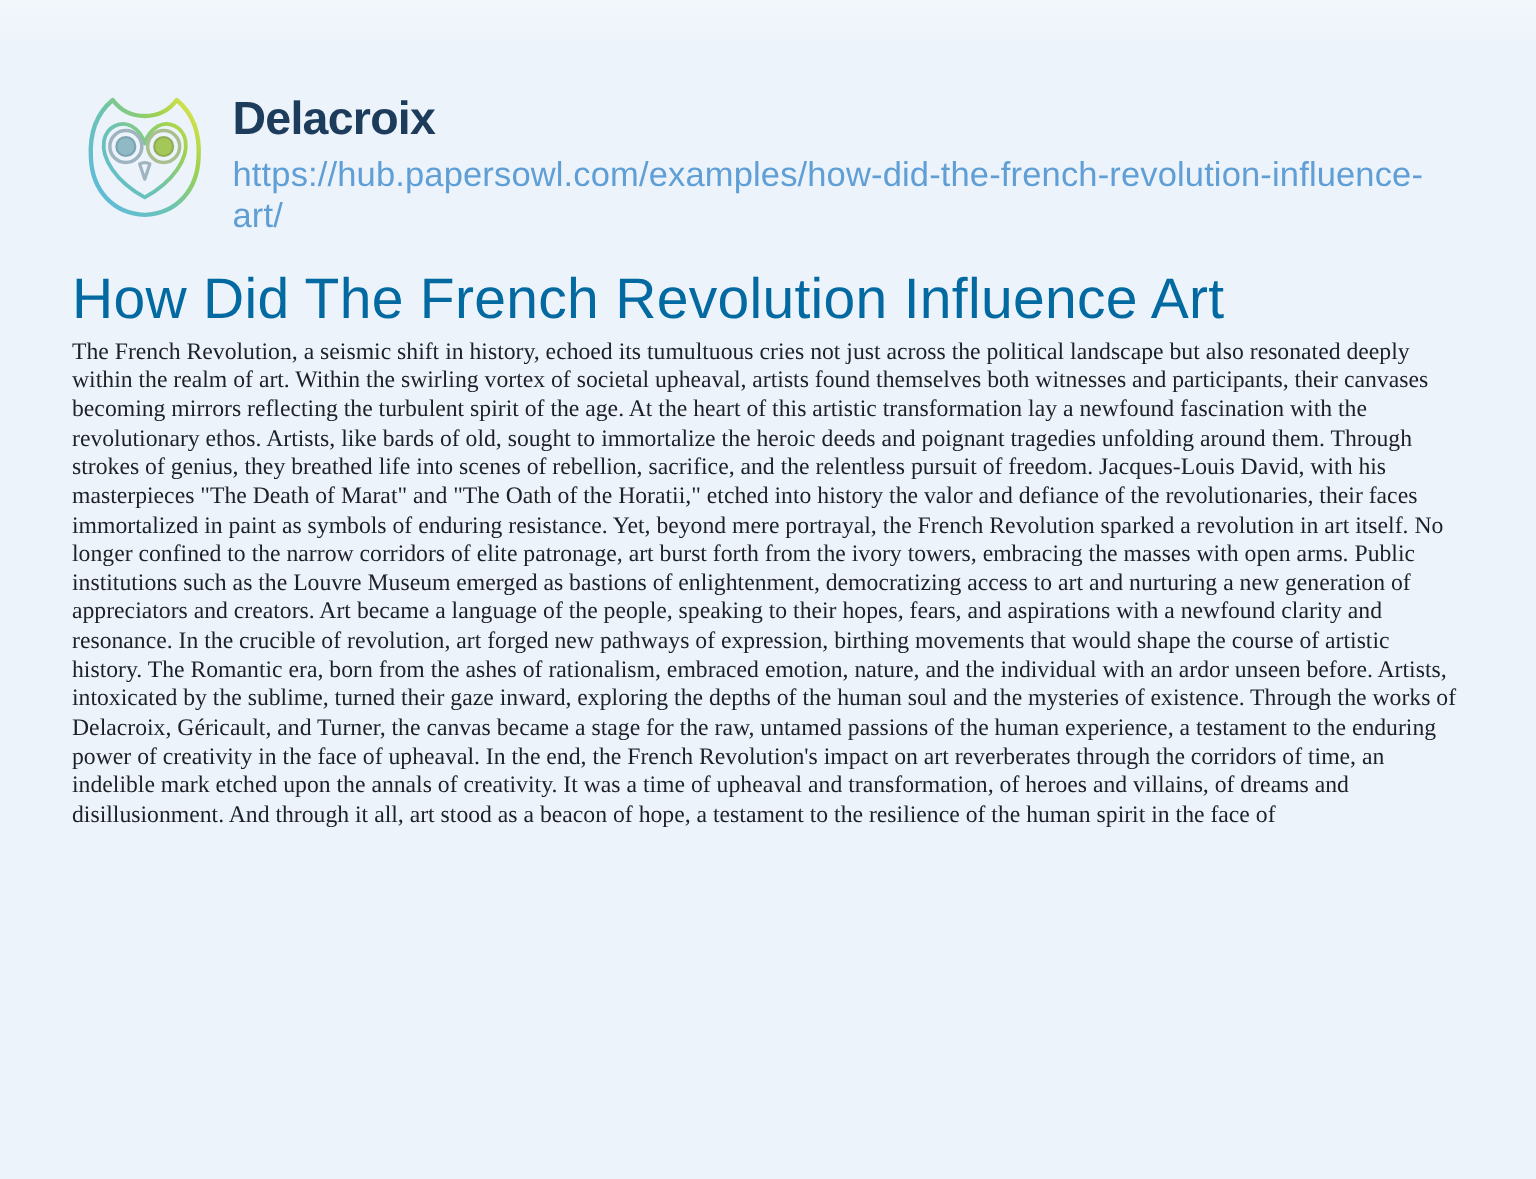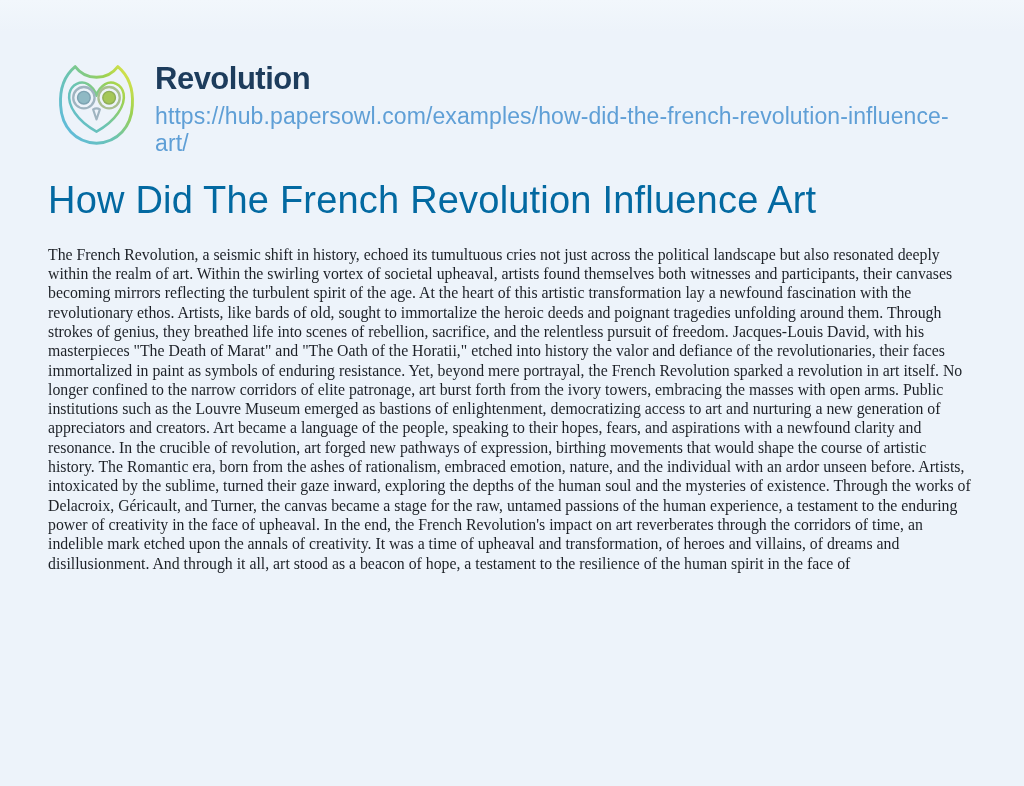--- a/index.html
+++ b/index.html
@@ -48,21 +48,21 @@
   }
   .article-title {
     margin: 22px 0 0 0;
     font-size: 38px;
     font-weight: 400;
     color: #0369a1;
     letter-spacing: 0.2px;
     line-height: 1.15;
   }
   .article-body {
-    margin: 22px 0 0 0;
+    margin: 2px 0 0 0;
     width: 928px;
     font-family: "Liberation Serif", serif;
     font-size: 15.8px;
     line-height: 19.3px;
     color: #1d2127;
     text-align: left;
   }
 </style>
 </head>
 <body>
@@ -92,21 +92,21 @@
 
           <circle cx="63" cy="44" r="11" fill="none" stroke="#a9bf90" stroke-width="2.4"></circle>
           <circle cx="63" cy="44" r="6.5" fill="#a5c758" stroke="#8fae58" stroke-width="1.5"></circle>
 
           <path d="M 46.5 56 Q 50 54 53.5 56 L 50 66.5 Z" fill="none" stroke="#9fb4c0" stroke-width="2.2" stroke-linejoin="round"></path>
         </svg>
       </span>
     </div>
 
     <div class="brand-block">
-      <div class="brand">Revolution</div>
+      <div class="brand">Delacroix</div>
       <a class="site-url">https://hub.papersowl.com/examples/how-did-the-french-revolution-influence-art/</a>
     </div>
 
   </div>
 
   <h1 class="article-title">How Did The French Revolution Influence Art</h1>
 
   <p class="article-body">The French Revolution, a seismic shift in history, echoed its tumultuous cries not just across the political landscape but also resonated deeply within the realm of art. Within the swirling vortex of societal upheaval, artists found themselves both witnesses and participants, their canvases becoming mirrors reflecting the turbulent spirit of the age. At the heart of this artistic transformation lay a newfound fascination with the revolutionary ethos. Artists, like bards of old, sought to immortalize the heroic deeds and poignant tragedies unfolding around them. Through strokes of genius, they breathed life into scenes of rebellion, sacrifice, and the relentless pursuit of freedom. Jacques-Louis David, with his masterpieces "The Death of Marat" and "The Oath of the Horatii," etched into history the valor and defiance of the revolutionaries, their faces immortalized in paint as symbols of enduring resistance. Yet, beyond mere portrayal, the French Revolution sparked a revolution in art itself. No longer confined to the narrow corridors of elite patronage, art burst forth from the ivory towers, embracing the masses with open arms. Public institutions such as the Louvre Museum emerged as bastions of enlightenment, democratizing access to art and nurturing a new generation of appreciators and creators. Art became a language of the people, speaking to their hopes, fears, and aspirations with a newfound clarity and resonance. In the crucible of revolution, art forged new pathways of expression, birthing movements that would shape the course of artistic history. The Romantic era, born from the ashes of rationalism, embraced emotion, nature, and the individual with an ardor unseen before. Artists, intoxicated by the sublime, turned their gaze inward, exploring the depths of the human soul and the mysteries of existence. Through the works of Delacroix, Géricault, and Turner, the canvas became a stage for the raw, untamed passions of the human experience, a testament to the enduring power of creativity in the face of upheaval. In the end, the French Revolution's impact on art reverberates through the corridors of time, an indelible mark etched upon the annals of creativity. It was a time of upheaval and transformation, of heroes and villains, of dreams and disillusionment. And through it all, art stood as a beacon of hope, a testament to the resilience of the human spirit in the face of</p>
 
 </div>

